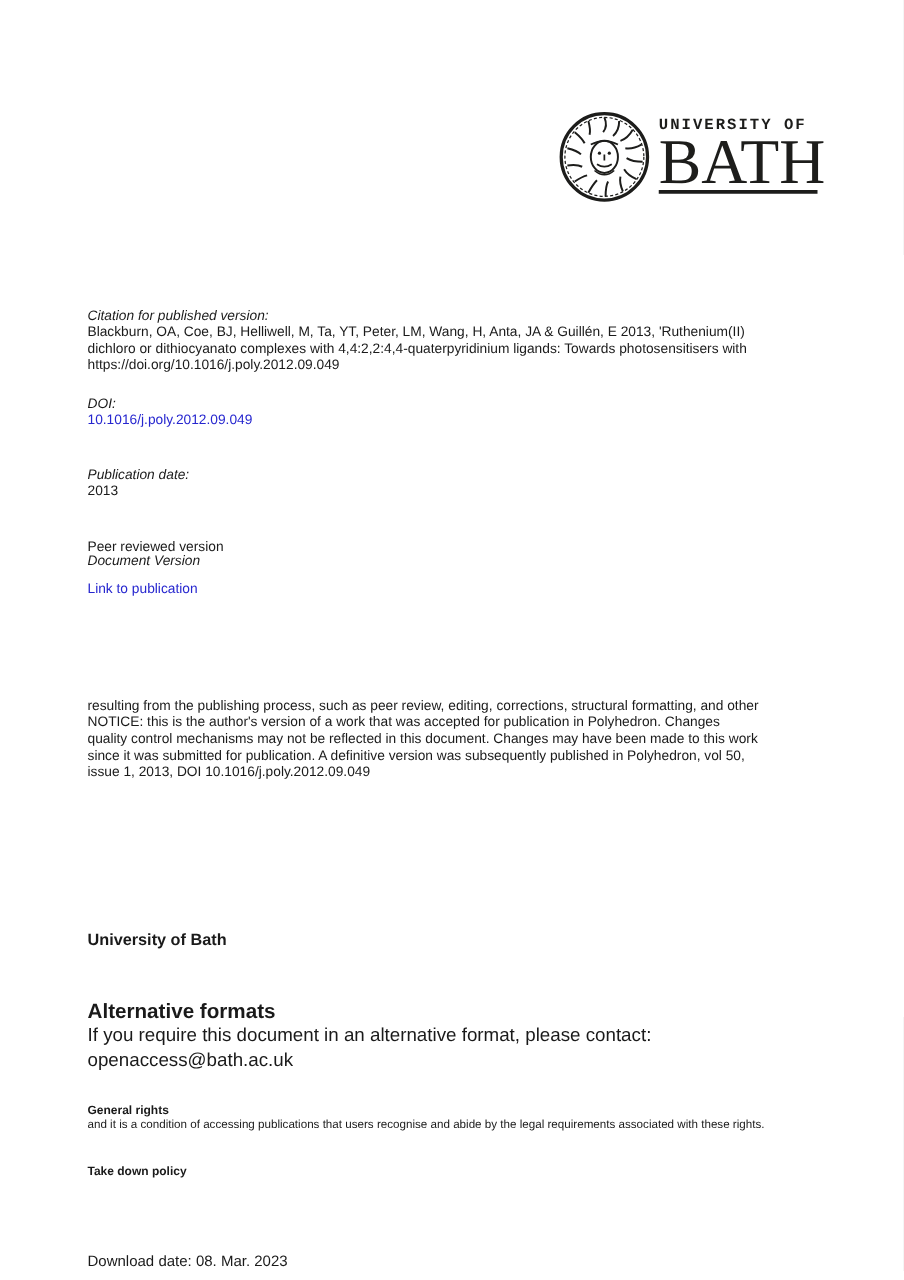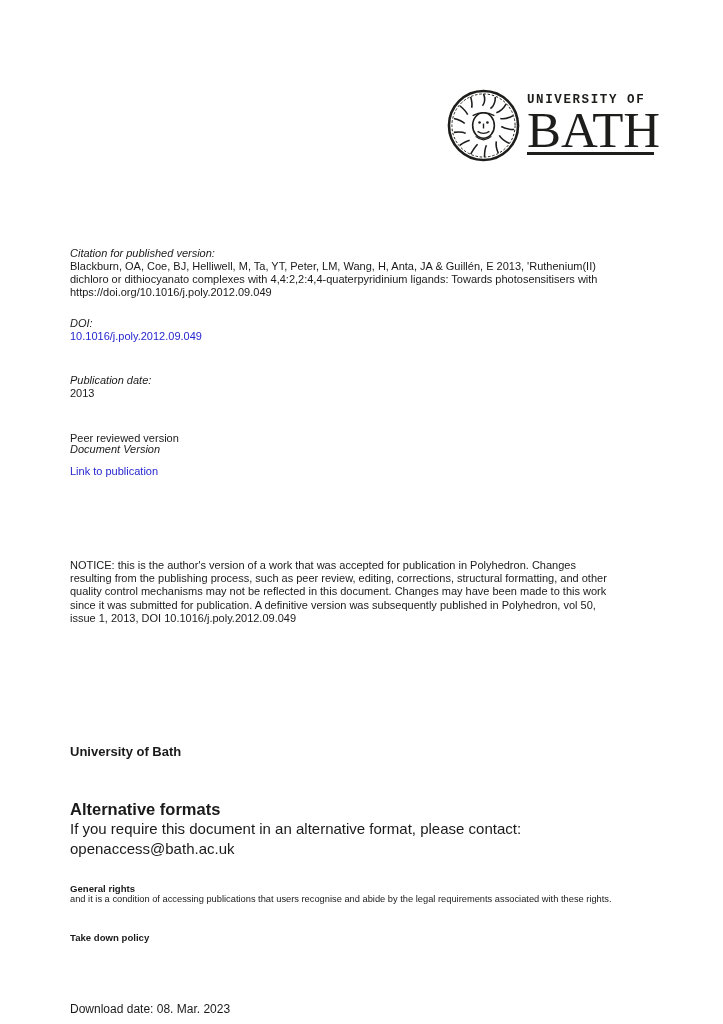--- a/index.html
+++ b/index.html
@@ -106,22 +106,22 @@
 
   <div class="abs t11 italic pubdate-label">Publication date:</div>
   <div class="abs t11 pubdate-value">2013</div>
 
   <div class="abs t11 italic docver-label">Document Version</div>
   <div class="abs t11 docver-value">Peer reviewed version</div>
 
   <div class="abs t11 link link-to-pub">Link to publication</div>
 
   <div class="abs t11 notice">
+    <div>resulting from the publishing process, such as peer review, editing, corrections, structural formatting, and other</div>
     <div>NOTICE: this is the author's version of a work that was accepted for publication in Polyhedron. Changes</div>
-    <div>resulting from the publishing process, such as peer review, editing, corrections, structural formatting, and other</div>
     <div>quality control mechanisms may not be reflected in this document. Changes may have been made to this work</div>
     <div>since it was submitted for publication. A definitive version was subsequently published in Polyhedron, vol 50,</div>
     <div>issue 1, 2013, DOI 10.1016/j.poly.2012.09.049</div>
   </div>
 
   <div class="abs uni-name">University of Bath</div>
 
   <div class="abs altfmt-heading">Alternative formats</div>
   <div class="abs altfmt-line">If you require this document in an alternative format, please contact:</div>
   <div class="abs altfmt-email">openaccess@bath.ac.uk</div>

